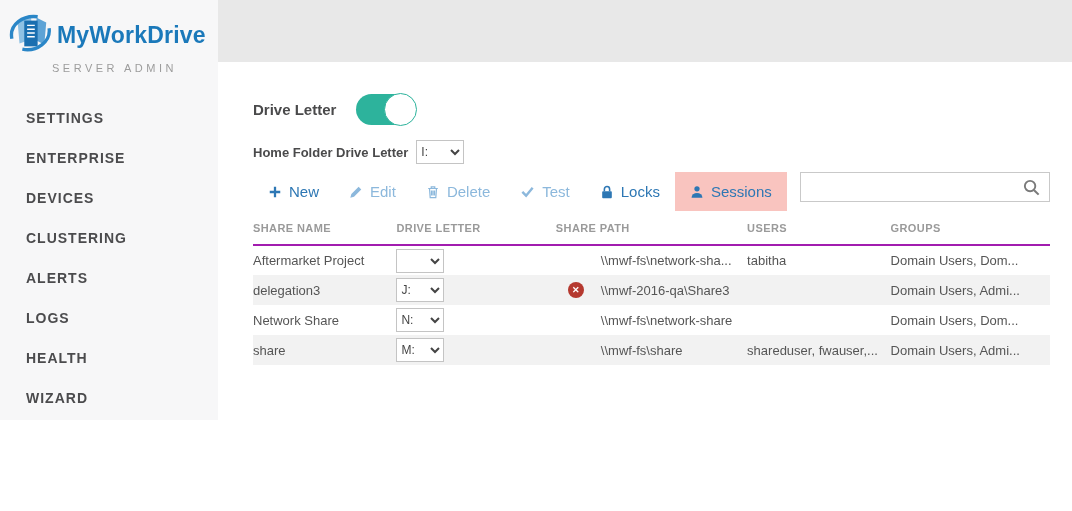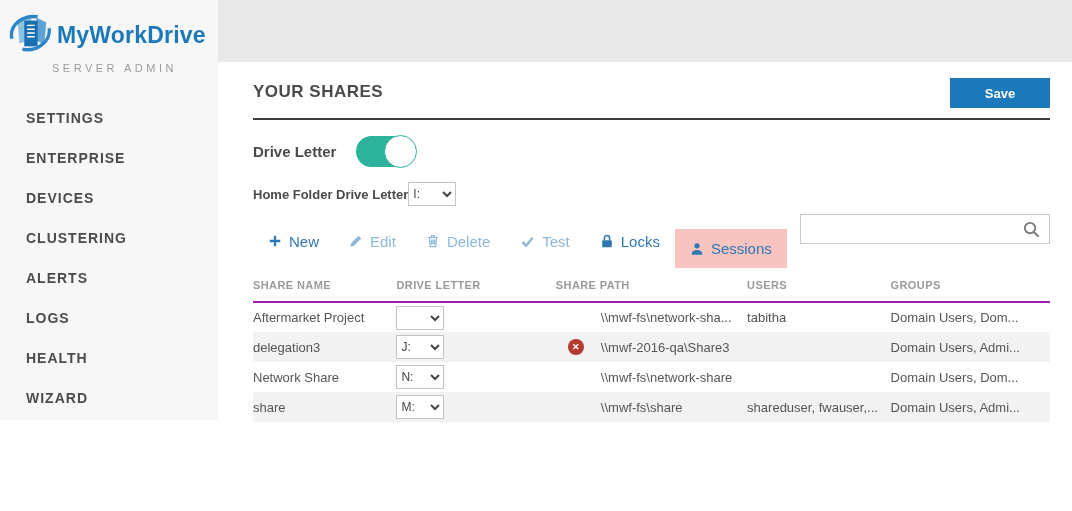--- a/index.html
+++ b/index.html
@@ -29,31 +29,31 @@
   .save-btn { background: #1b79ba; color: #fff; font-weight: bold; font-size: 13px;
               border: none; width: 100px; height: 30px; cursor: pointer;
               font-family: "Liberation Sans", sans-serif; }
 
   .drive-letter-row { display: flex; align-items: center; gap: 20px; margin-top: 16px; }
   .drive-letter-label { font-size: 15px; font-weight: bold; color: #4a4a4b; }
   .toggle { width: 60px; height: 31px; border-radius: 16px; background: #2db39c; position: relative; cursor: pointer; }
   .toggle-knob { position: absolute; right: -1px; top: -1px; width: 33px; height: 33px;
                  background: #fff; border: 1px solid #2db39c; border-radius: 50%; }
 
-  .home-folder-row { display: flex; align-items: center; gap: 0; margin-top: 15px; }
+  .home-folder-row { display: flex; align-items: center; gap: 8px; margin-top: 15px; }
   .home-folder-label { font-size: 13px; font-weight: bold; color: #4a4a4b; }
   select { font-size: 12px; color: #444; border: 1px solid #c4c4c4; background: #fff;
            height: 24px; min-width: 48px; font-family: "Liberation Sans", sans-serif; }
 
   .toolbar-row { display: flex; margin-top: 8px; }
   .tool-btn { display: flex; align-items: center; gap: 7px; padding: 11px 15px;
               font-size: 15px; color: #2d77b4; background: none; border: none; cursor: pointer;
               font-family: "Liberation Sans", sans-serif; }
   .tool-btn.disabled { color: #8cb8dc; }
-  .tool-btn.highlighted { background: #f9c4bf; margin-top: 15px; }
+  .tool-btn.highlighted { background: #f9c4bf; }
   .tool-btn svg { display: block; }
 
   .search-box { margin-left: auto; width: 250px; height: 30px; border: 1px solid #c9c9c9;
                 display: flex; align-items: center; background: #fff; padding: 0 8px; }
   .search-box input { flex: 1; border: none; outline: none; font-size: 13px; height: 26px;
                       font-family: "Liberation Sans", sans-serif; }
   .search-icon { display: flex; align-items: center; cursor: pointer; }
 
   
   .shares-table { width: 100%; border-collapse: collapse; margin-top: 2px; table-layout: fixed; }
@@ -106,24 +106,20 @@
       <div class="nav-item">HEALTH</div>
       <div class="nav-item">WIZARD</div>
     </nav>
   </div>
 
   <div class="main">
     <div class="topbar"></div>
 
     <div class="content">
 
-      <div class="page-header">
-        <div class="page-title">YOUR SHARES</div>
-        <button class="save-btn">Save</button>
-      </div>
 
       <div class="drive-letter-row">
         <span class="drive-letter-label">Drive Letter</span>
         <div class="toggle">
           <div class="toggle-knob"></div>
         </div>
       </div>
 
       <div class="home-folder-row">
         <span class="home-folder-label">Home Folder Drive Letter</span>

